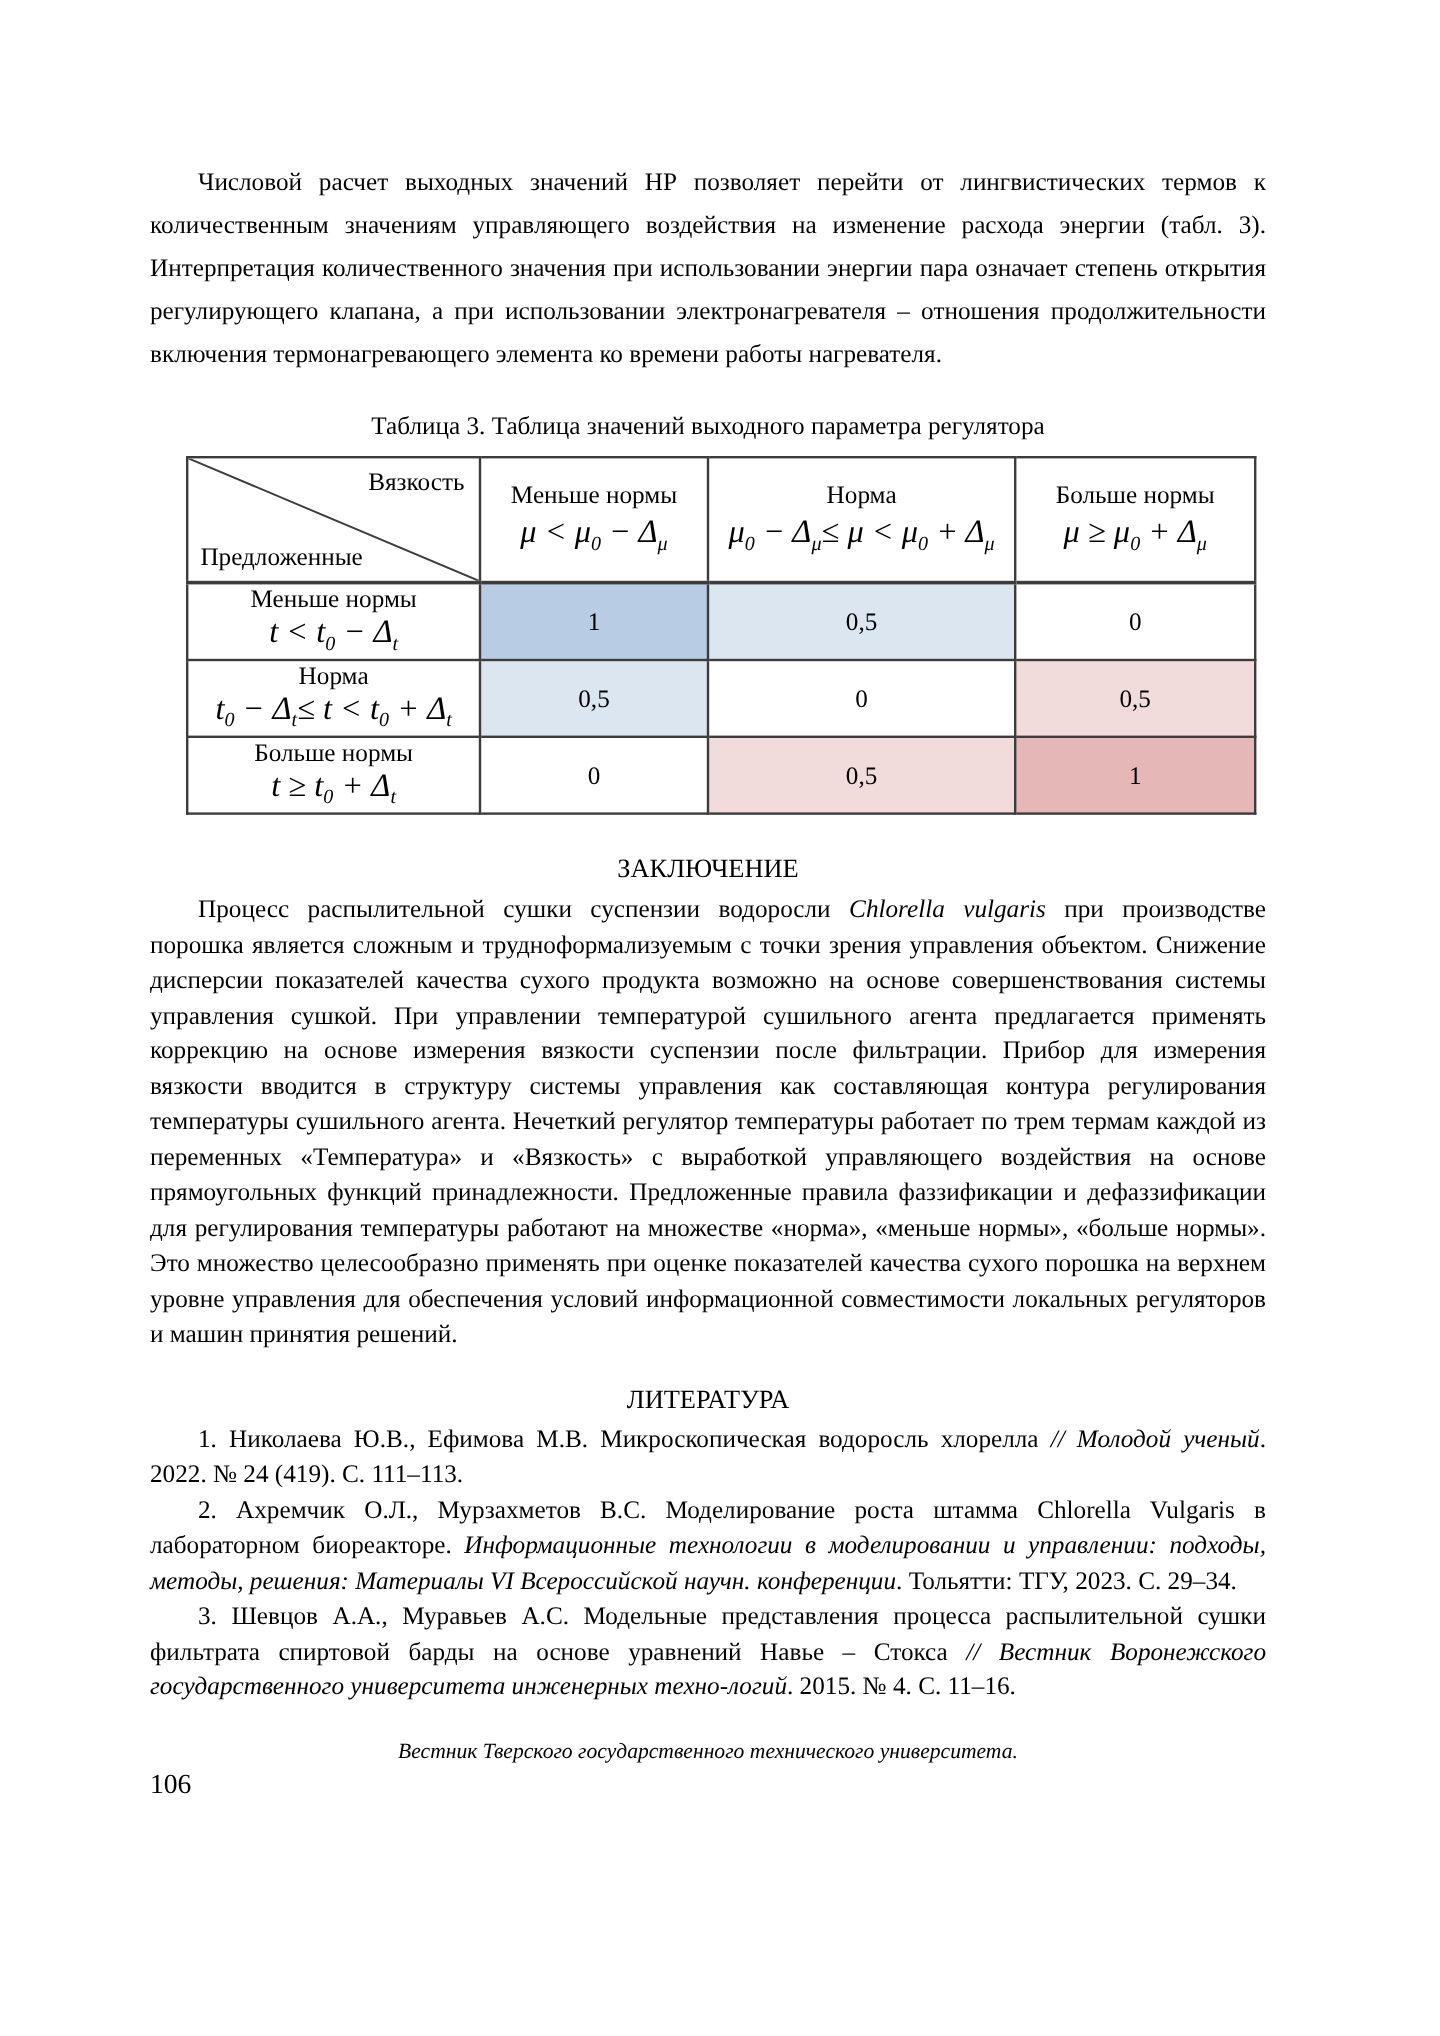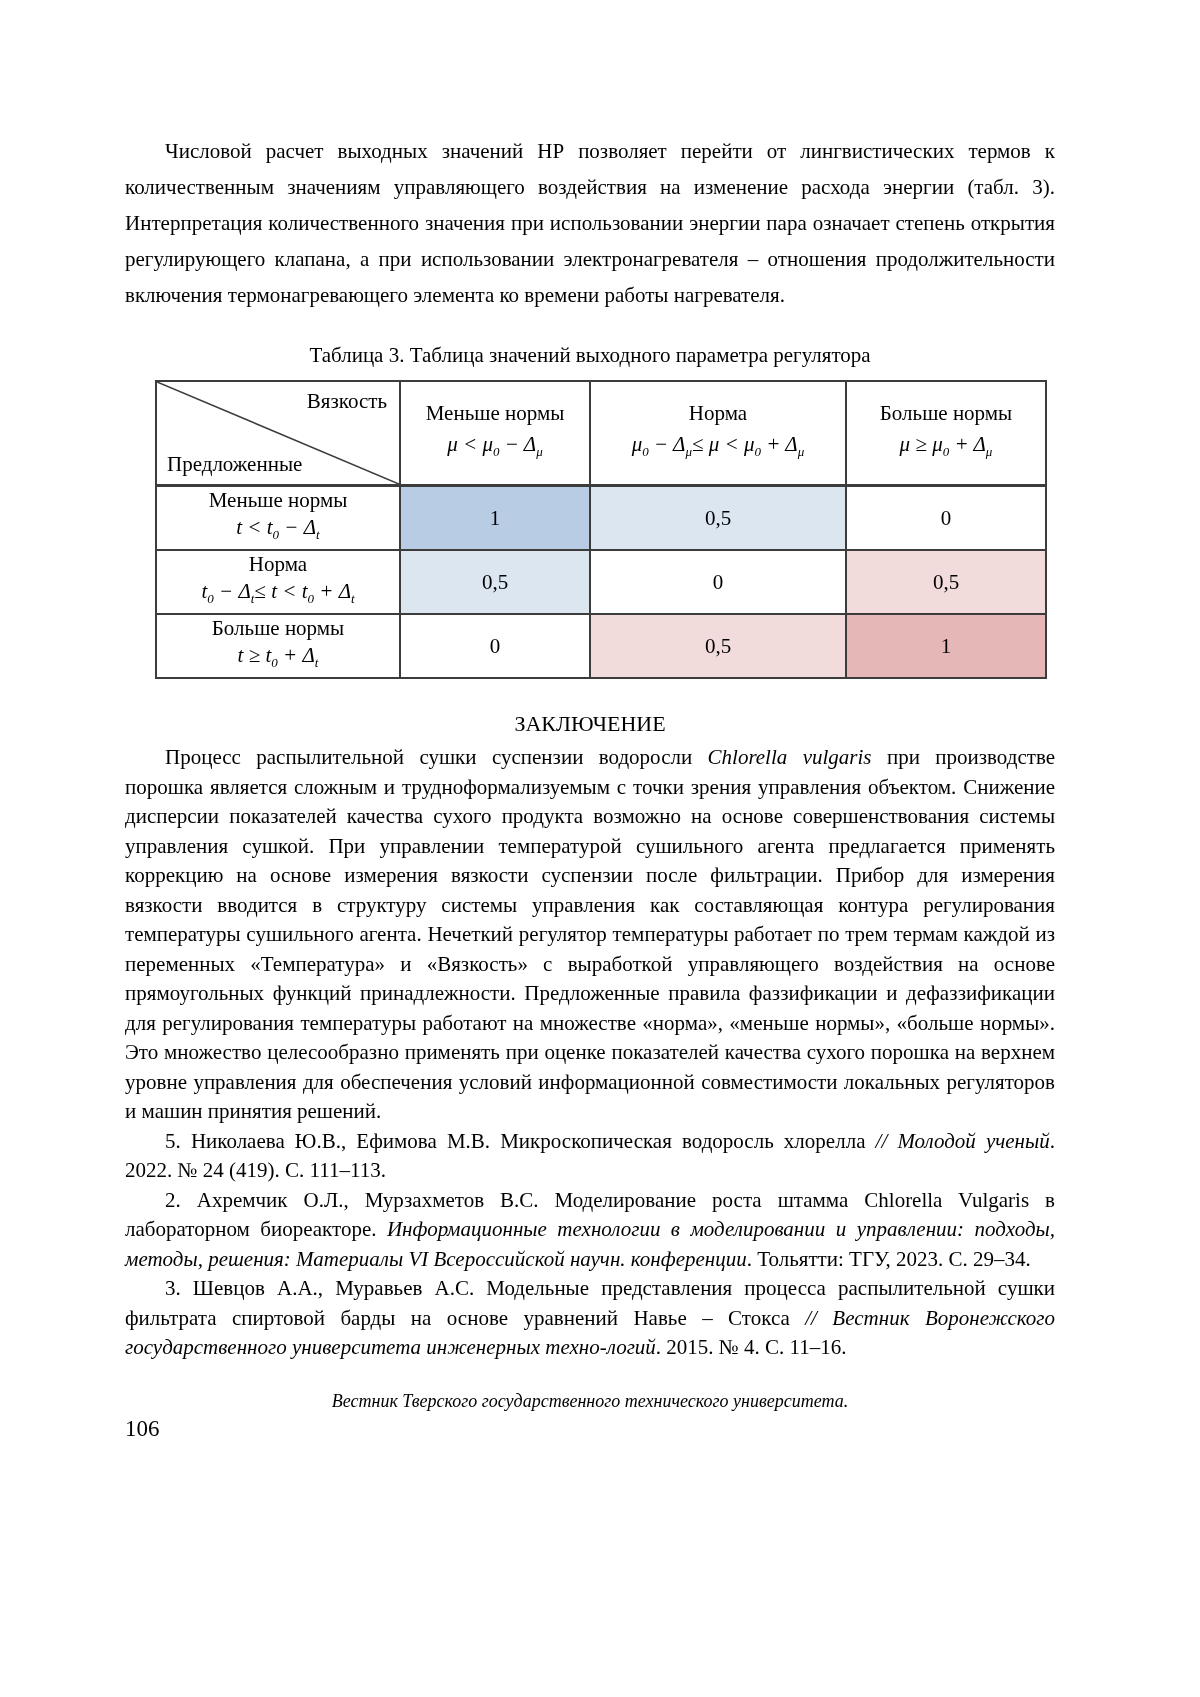--- a/index.html
+++ b/index.html
@@ -22,21 +22,21 @@
   }
   table.reg td{border:2px solid #3c3c3c;padding:0;vertical-align:middle;}
   tr.hdr td{height:102px;border-bottom:3px solid #3c3c3c;}
   tr.brow td{height:62px;}
   td.corner{position:relative;}
   td.corner svg{position:absolute;left:0;top:0;width:100%;height:100%;display:block;}
   .c-tr{position:absolute;top:7px;right:12px;font-size:21px;}
   .c-bl{position:absolute;bottom:7px;left:10px;font-size:21px;}
   .hcell{display:flex;flex-direction:column;justify-content:center;align-items:center;gap:9px;height:100%;}
   .hlabel{font-size:21px;line-height:22px;text-align:center;}
-  .formula{font-style:italic;font-size:21px;line-height:22px;text-align:center;white-space:nowrap;}
+  .formula{font-style:italic;font-size:27px;line-height:22px;text-align:center;white-space:nowrap;}
   .formula sub{font-size:0.62em;}
   .rcell{display:flex;flex-direction:column;justify-content:center;align-items:center;gap:5px;height:100%;}
   .vcell{text-align:center;font-size:21px;}
 
   .sec-head{font-size:22px;font-weight:normal;text-align:center;line-height:26px;}
   .concl-head{margin-top:32px;margin-bottom:6px;}
   .lit-head{margin-top:26px;margin-bottom:6px;}
   .ref{font-size:21px;line-height:29.5px;text-align:justify;text-indent:40px;}
 
   .footer{margin-top:26px;text-align:center;font-style:italic;font-size:18px;line-height:24px;}
@@ -123,22 +123,23 @@
           <td class="vcell" style="background-color: rgb(242, 220, 219);">0,5</td>
           <td class="vcell" style="background-color: rgb(229, 184, 183);">1</td>
         </tr>
       </tbody>
     </table>
 
     <p class="sec-head concl-head">ЗАКЛЮЧЕНИЕ</p>
 
     <p class="tight-par"><span>Процесс распылительной сушки суспензии водоросли </span><span class="it">Chlorella vulgaris</span><span> при производстве порошка является сложным и трудноформализуемым с точки зрения управления объектом. Снижение дисперсии показателей качества сухого продукта возможно на основе совершенствования системы управления сушкой. При управлении температурой сушильного агента предлагается применять коррекцию на основе измерения вязкости суспензии после фильтрации. Прибор для измерения вязкости вводится в структуру системы управления как составляющая контура регулирования температуры сушильного агента. Нечеткий регулятор температуры работает по трем термам каждой из переменных «Температура» и «Вязкость» с выработкой управляющего воздействия на основе прямоугольных функций принадлежности. Предложенные правила фаззификации и дефаззификации для регулирования температуры работают на множестве «норма», «меньше нормы», «больше нормы». Это множество целесообразно применять при оценке показателей качества сухого порошка на верхнем уровне управления для обеспечения условий информационной совместимости локальных регуляторов и машин принятия решений.</span></p>
 
+    <p class="sec-head lit-head">ЛИТЕРАТУРА</p>
 
-    <p class="ref"><span>5. Николаева Ю.В., Ефимова М.В. Микроскопическая водоросль хлорелла </span><span class="it">// Молодой ученый</span><span>. 2022. № 24 (419). С. 111–113.</span></p>
+    <p class="ref"><span>1. Николаева Ю.В., Ефимова М.В. Микроскопическая водоросль хлорелла </span><span class="it">// Молодой ученый</span><span>. 2022. № 24 (419). С. 111–113.</span></p>
 
     <p class="ref"><span>2. Ахремчик О.Л., Мурзахметов В.С. Моделирование роста штамма Chlorella Vulgaris в лабораторном биореакторе. </span><span class="it">Информационные технологии в моделировании и управлении: подходы, методы, решения: Материалы VI Всероссийской научн. конференции</span><span>. Тольятти: ТГУ, 2023. С. 29–34.</span></p>
 
     <p class="ref"><span>3. Шевцов А.А., Муравьев А.С. Модельные представления процесса распылительной сушки фильтрата спиртовой барды на основе уравнений Навье – Стокса </span><span class="it">// Вестник Воронежского государственного университета инженерных техно-логий</span><span>. 2015. № 4. С. 11–16.</span></p>
 
     <div class="footer">
       <div>Вестник Тверского государственного технического университета.</div>
     </div>
 
     <p class="page-num">106</p>

